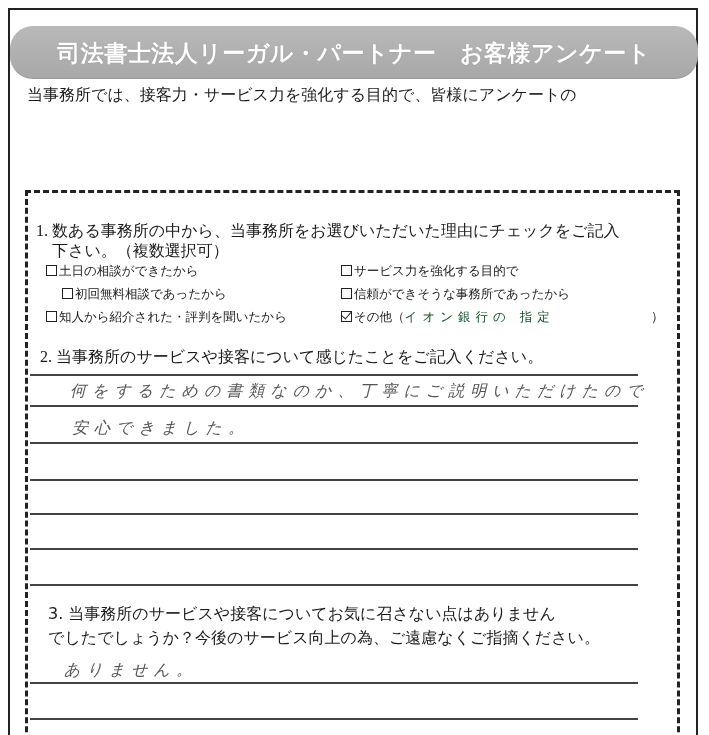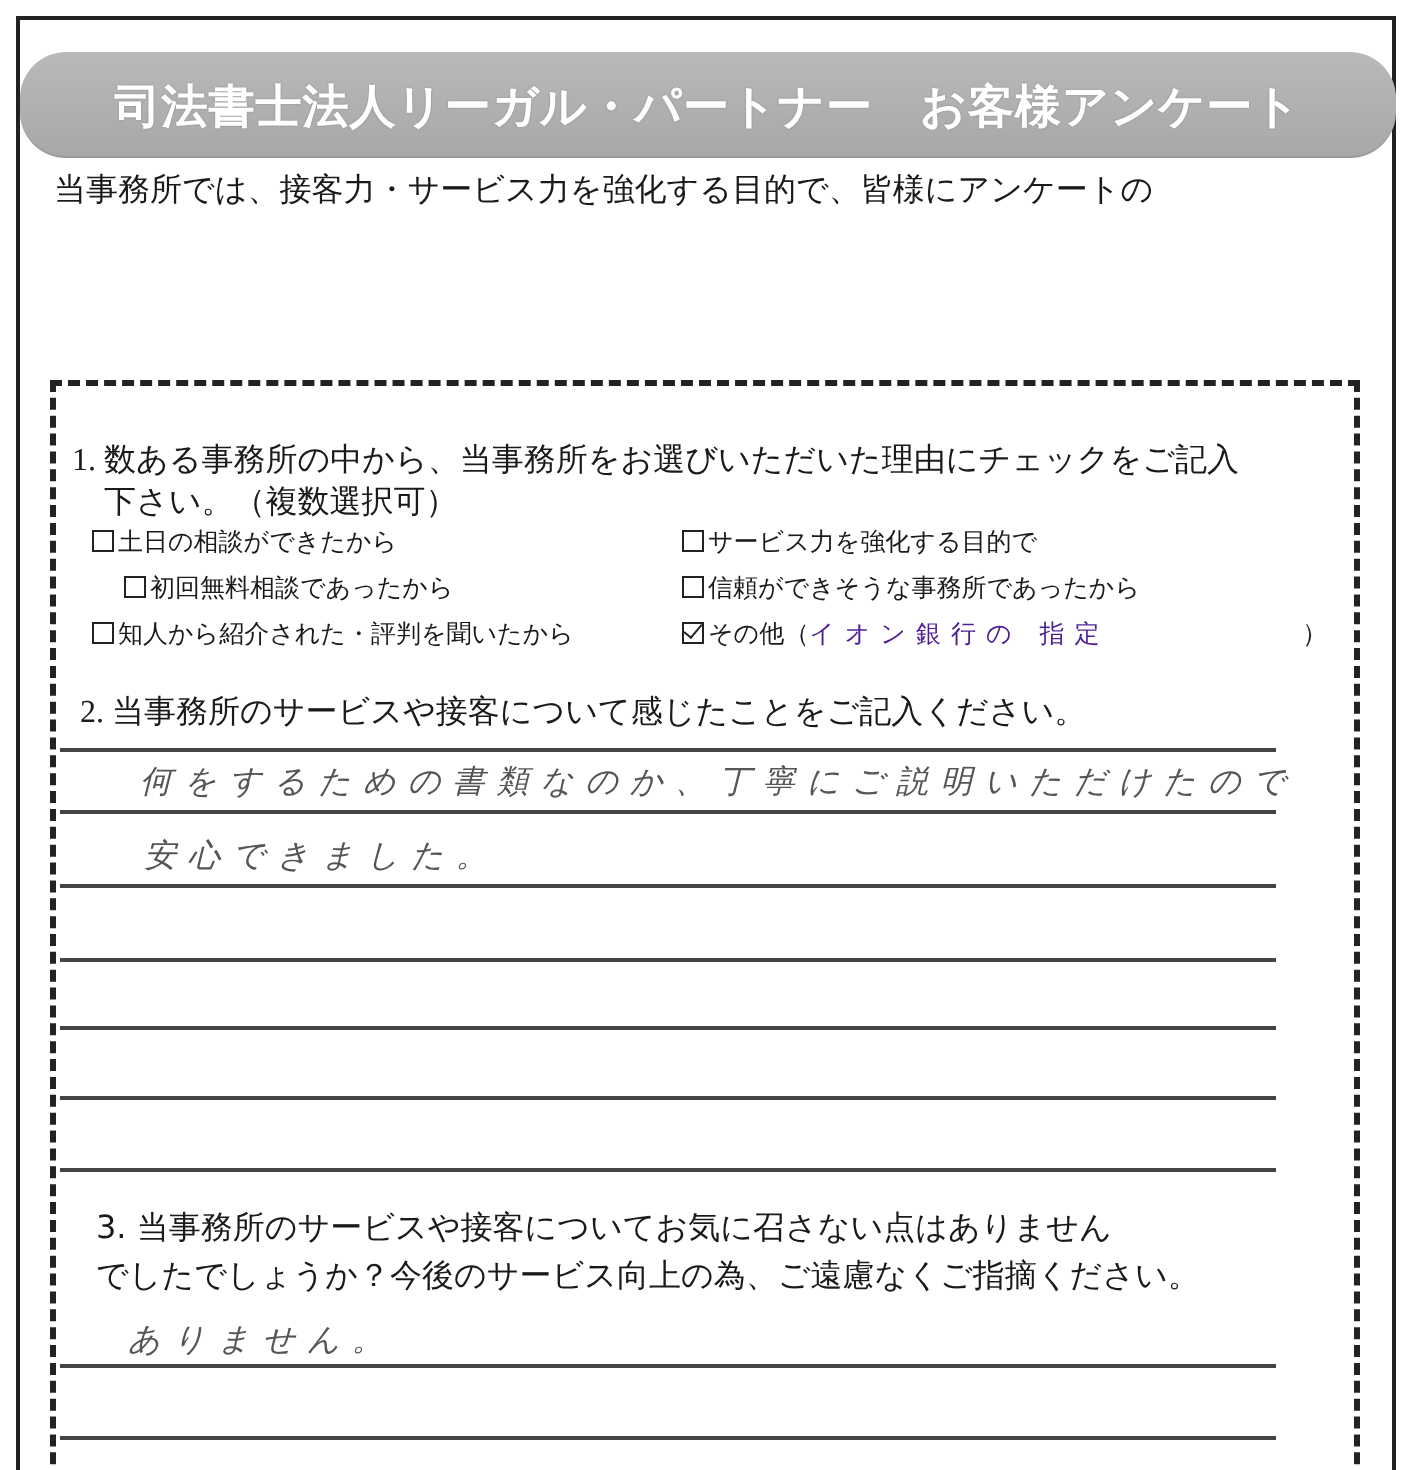--- a/index.html
+++ b/index.html
@@ -15,21 +15,21 @@
   .intro { position: absolute; left: 27px; top: 84px; font-size: 16px; line-height: 21px; }
   .intro div { white-space: nowrap; }
   .dashed { position: absolute; left: 25px; top: 190px; width: 655px; height: 560px;
             border: 3px dashed #222; border-bottom: 3px dashed #222; box-sizing: border-box; }
   .q { position: absolute; font-size: 16px; line-height: 22px; white-space: nowrap; }
   .opt { position: absolute; font-size: 12.5px; line-height: 16px; white-space: nowrap; text-align: right; }
   .box { display: inline-block; width: 9px; height: 9px; border: 1px solid #222;
          margin-right: 2px; vertical-align: -1px; position: relative; }
   .box.checked::after { content: ""; position: absolute; left: 2px; top: -2px; width: 4px; height: 8px;
          border-right: 1px solid #222; border-bottom: 1px solid #222; transform: rotate(40deg); }
-  .hand { font-family: "DejaVu Serif", serif; color: #4c1d95; font-weight: 300; letter-spacing: 5px; }
+  .hand { font-family: "DejaVu Serif", serif; color: #14532d; font-weight: 300; letter-spacing: 5px; }
   .rule { position: absolute; left: 30px; width: 608px; height: 0; border-top: 2px solid #444; }
   .hw { position: absolute; font-family: "DejaVu Serif", serif; color: #555; font-size: 16px;
         letter-spacing: 6px; white-space: nowrap; font-style: italic; }
   .paren-close { position: absolute; font-size: 13px; }
 </style>
 </head>
 <body>
 
 <div class="outer"></div>
 

